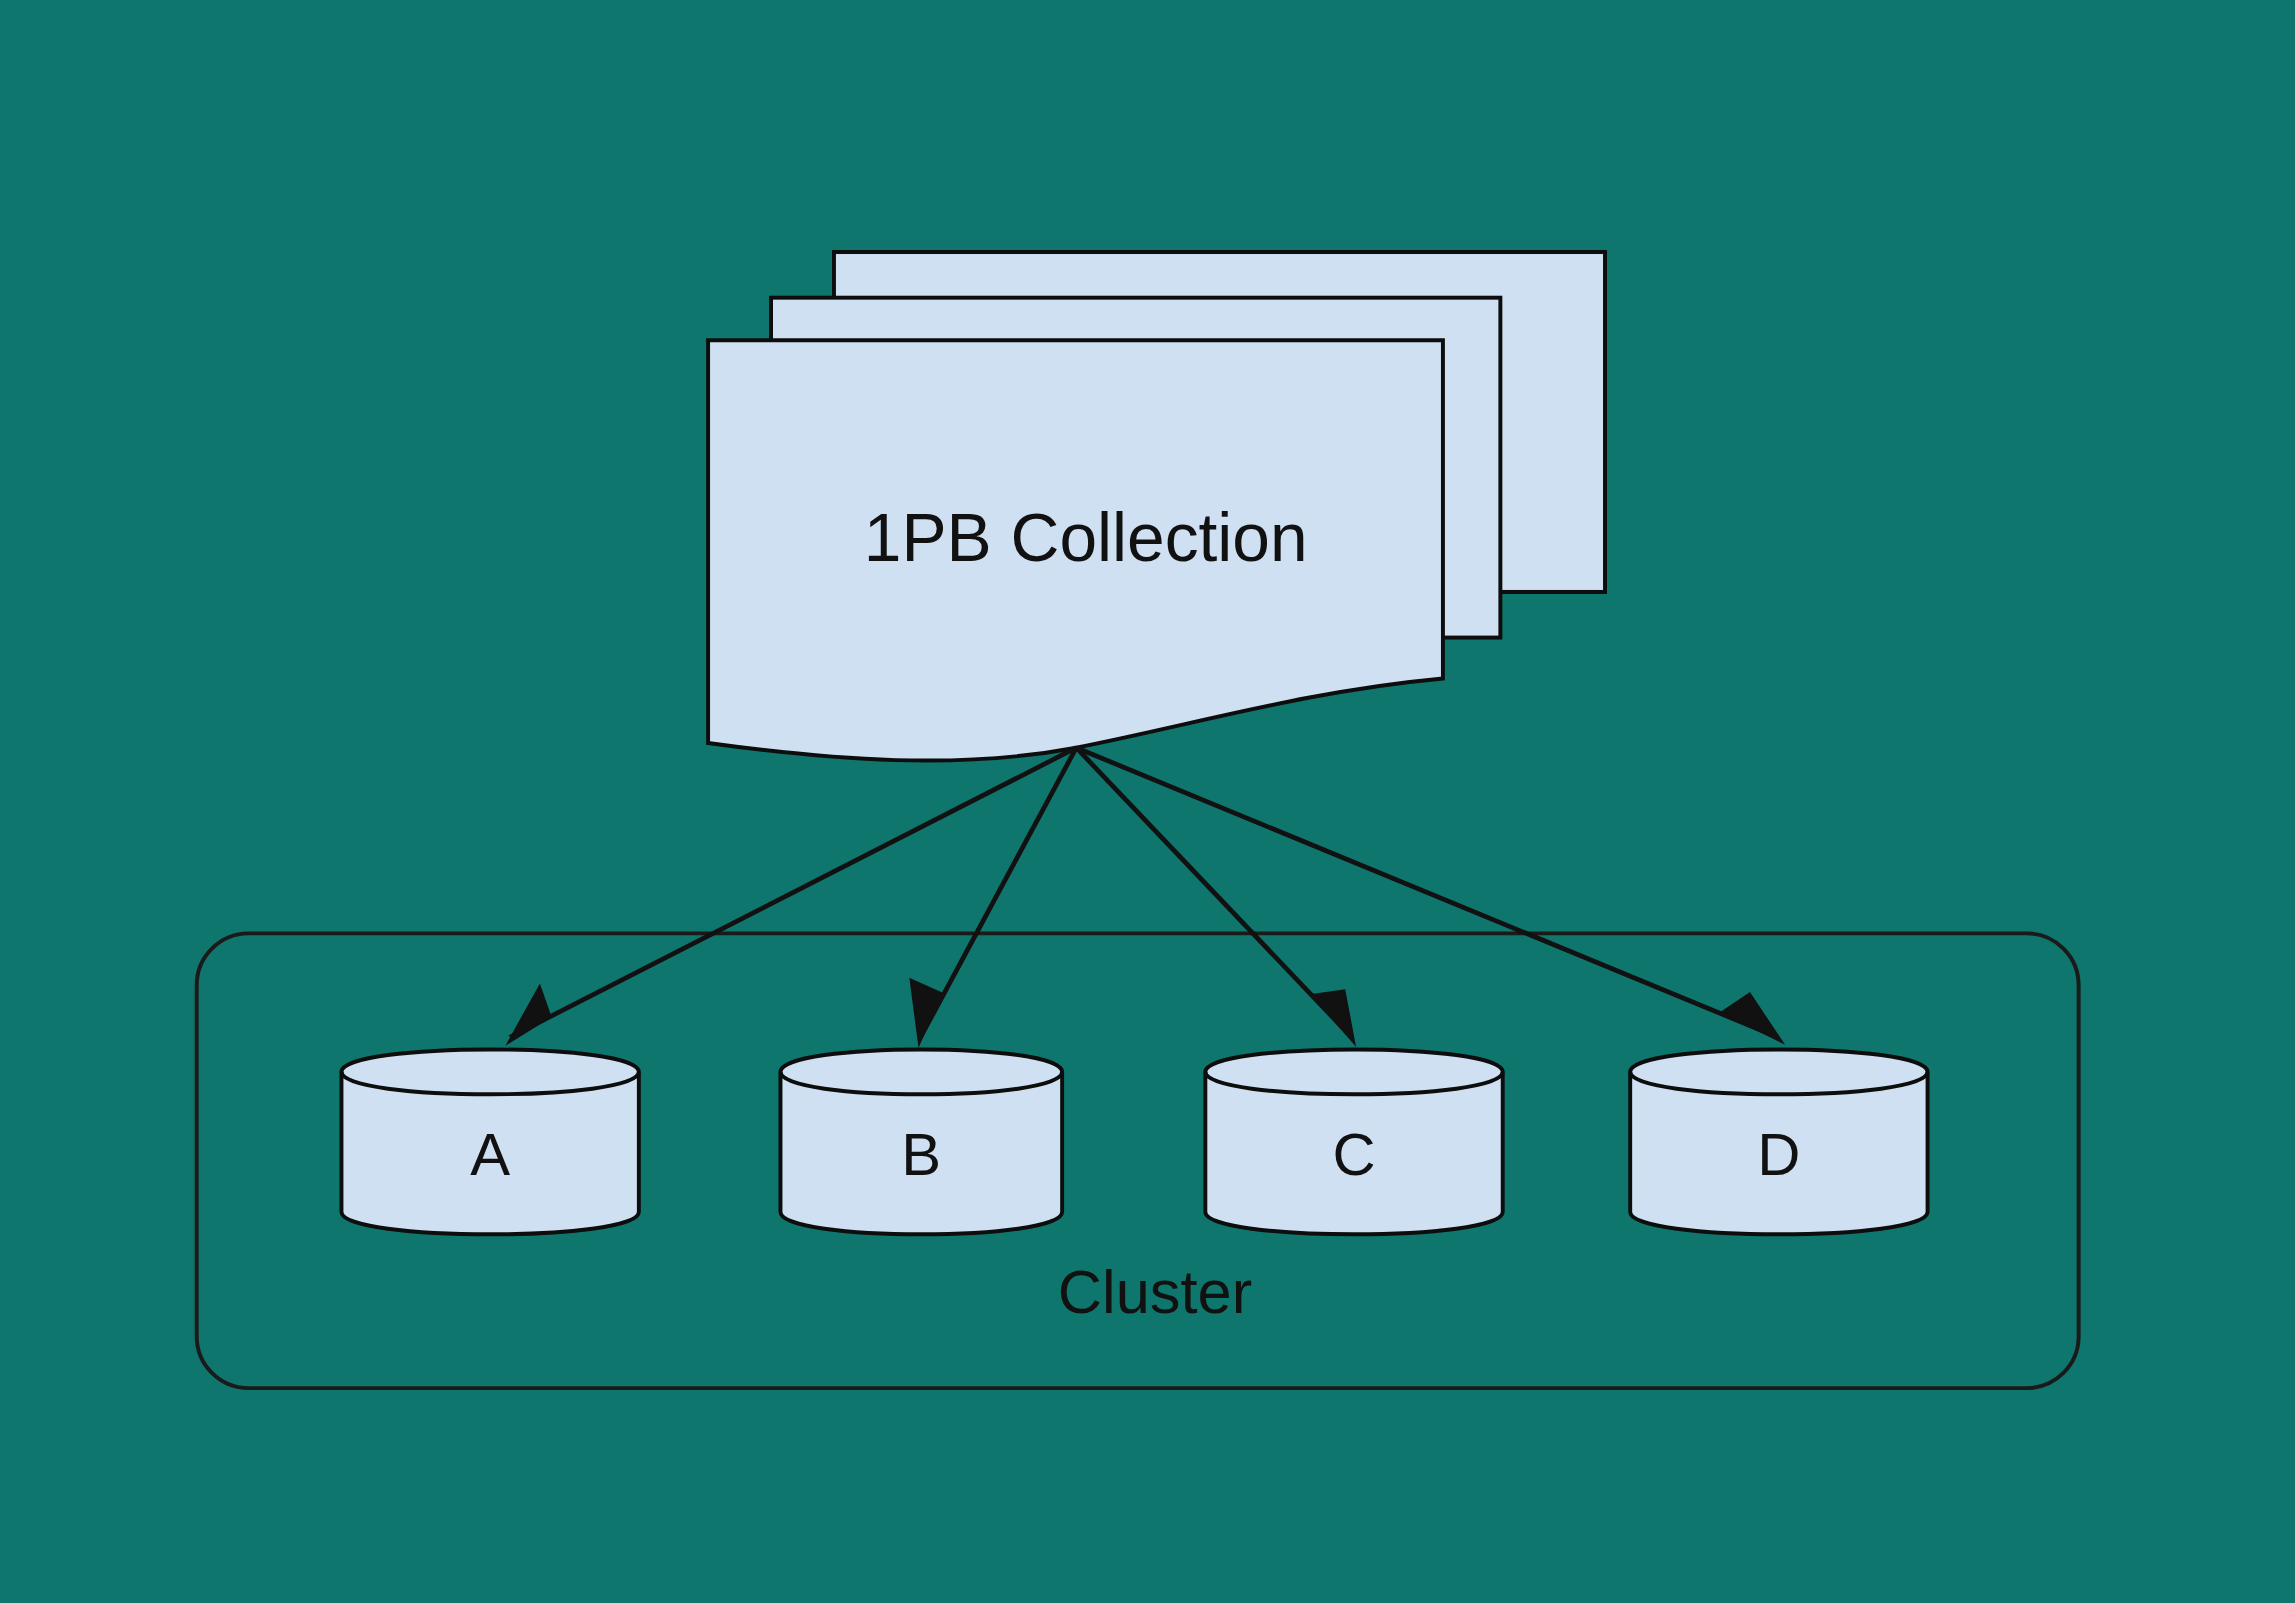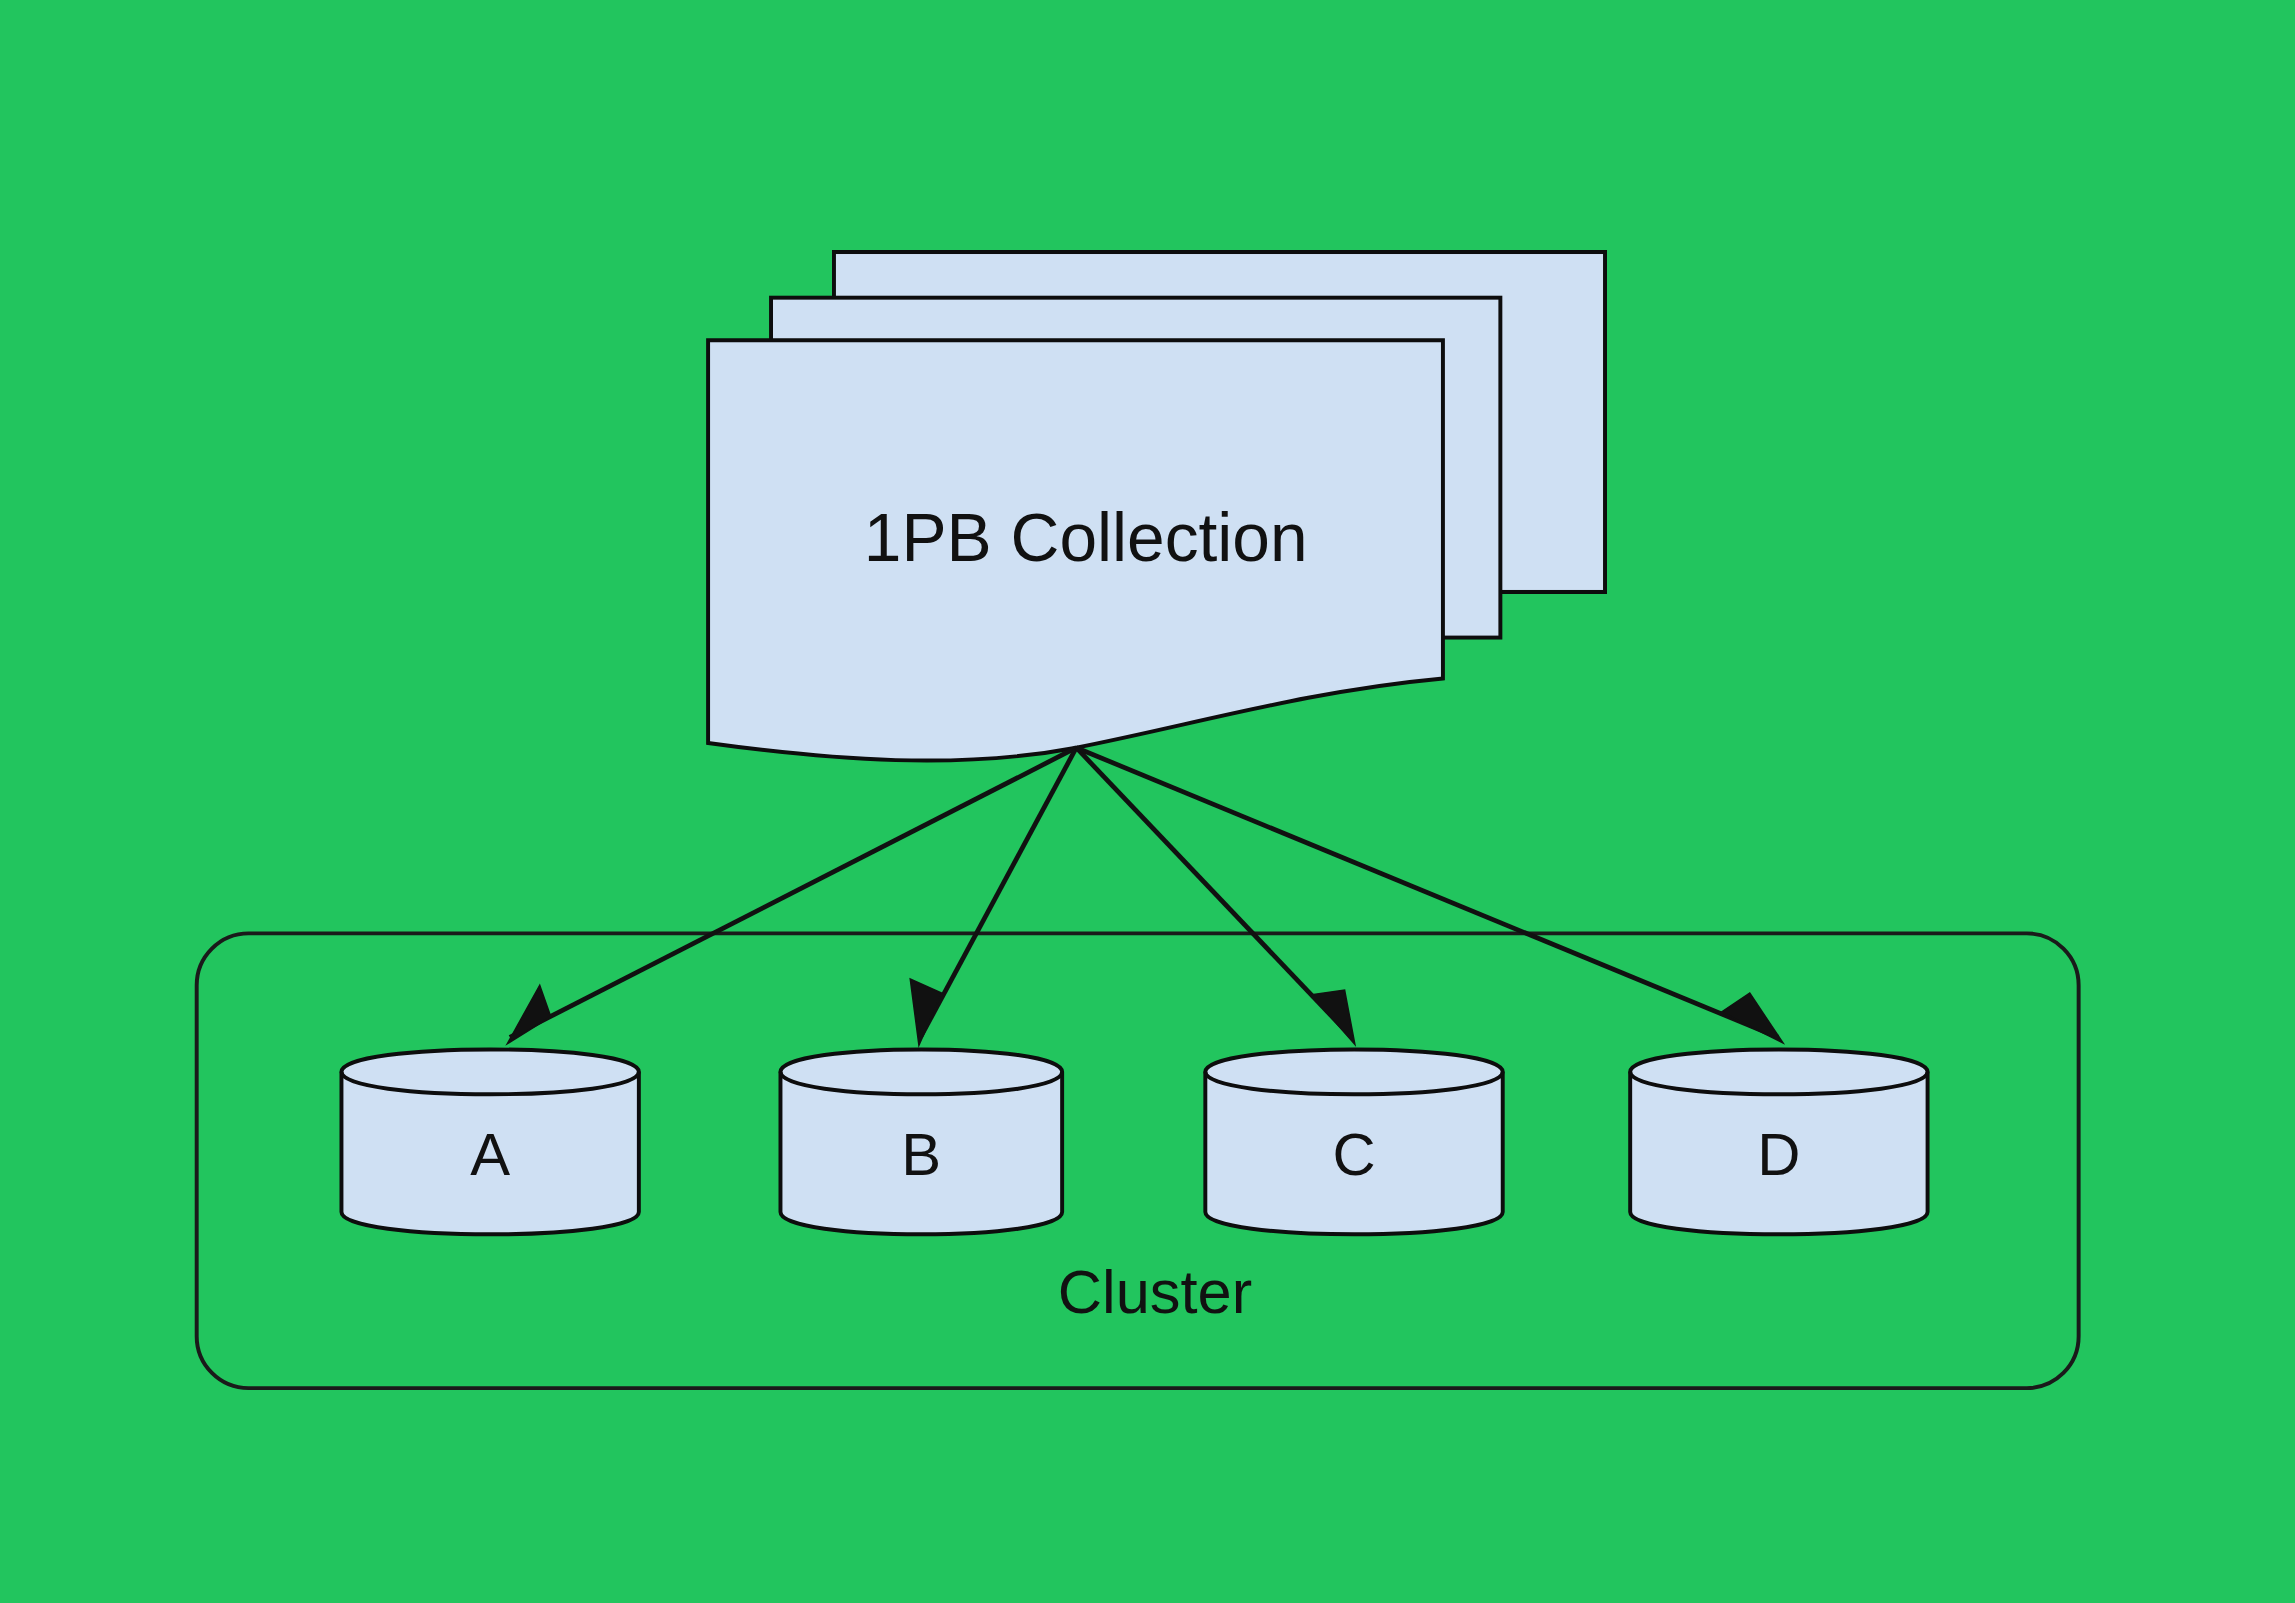--- a/index.html
+++ b/index.html
@@ -11,21 +11,21 @@
   body {
     width: 2295px;
     height: 1604px;
     overflow: hidden;
     font-family: "Liberation Sans", sans-serif;
   }
   #diagram-root {
     position: relative;
     width: 2295px;
     height: 1604px;
-    background: #22c55e;
+    background: #0f766e;
   }
   svg#diagram-canvas {
     position: absolute;
     left: 0;
     top: 0;
     width: 2295px;
     height: 1604px;
     display: block;
   }
   .shape-fill {

